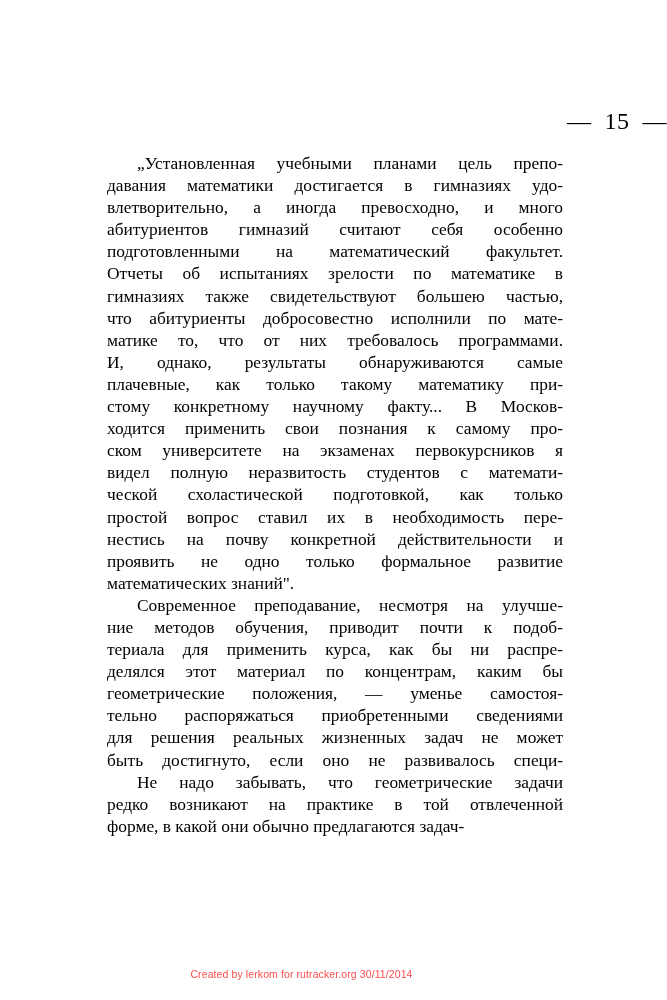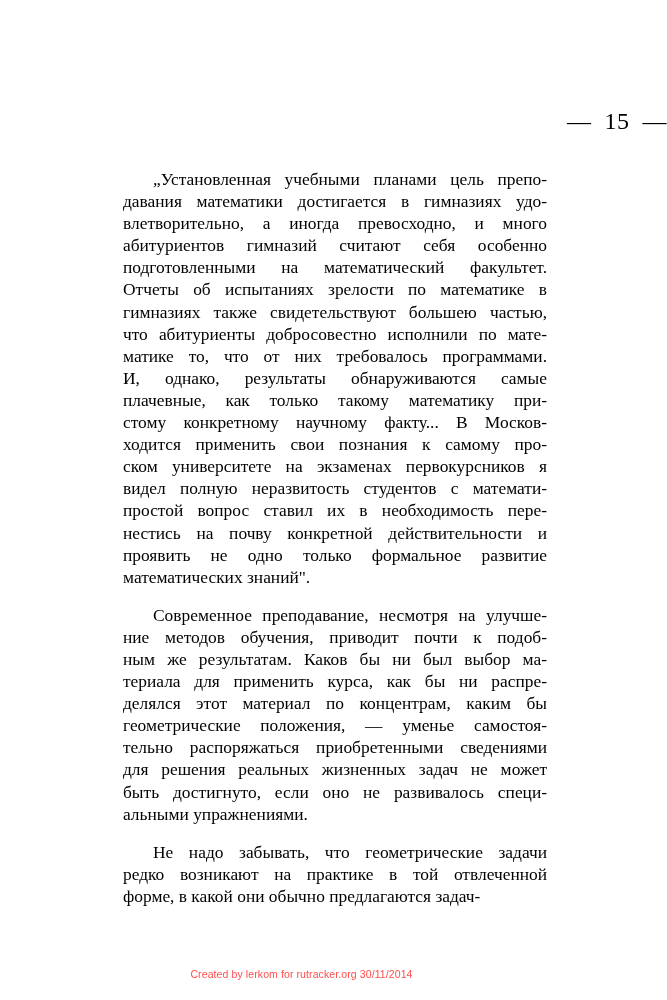--- a/index.html
+++ b/index.html
@@ -38,21 +38,21 @@
 
   
   .textblock {
     position: absolute;
     top: 152px;
     left: 107px;
     width: 456px;
   }
 
   .para {
-    margin: 16px;
+    margin: 0;
   }
 
   
   .line {
     display: block;
     font-size: 17.4px;
     line-height: 22.1px;
     text-align: justify;
     text-align-last: justify;
     white-space: pre;
@@ -97,36 +97,35 @@
         <span class="line">Отчеты об испытаниях зрелости по математике в</span>
         <span class="line">гимназиях также свидетельствуют большею частью,</span>
         <span class="line">что абитуриенты добросовестно исполнили по мате-</span>
         <span class="line">матике то, что от них требовалось программами.</span>
         <span class="line">И, однако, результаты обнаруживаются самые</span>
         <span class="line">плачевные, как только такому математику при-</span>
         <span class="line">стому конкретному научному факту... В Москов-</span>
         <span class="line">ходится применить свои познания к самому про-</span>
         <span class="line">ском университете на экзаменах первокурсников я</span>
         <span class="line">видел полную неразвитость студентов с математи-</span>
+        <span class="line">ческой схоластической подготовкой, как только</span>
         <span class="line">простой вопрос ставил их в необходимость пере-</span>
         <span class="line">нестись на почву конкретной действительности и</span>
         <span class="line">проявить не одно только формальное развитие</span>
         <span class="line flush">математических знаний".</span>
       </p>
       <p class="para">
         <span class="line indent">Современное преподавание, несмотря на улучше-</span>
         <span class="line">ние методов обучения, приводит почти к подоб-</span>
-        <span class="line">ным же результатам. Каков бы ни был выбор ма-</span>
         <span class="line">териала для применить курса, как бы ни распре-</span>
         <span class="line">делялся этот материал по концентрам, каким бы</span>
         <span class="line">геометрические положения, — уменье самостоя-</span>
         <span class="line">тельно распоряжаться приобретенными сведениями</span>
         <span class="line">для решения реальных жизненных задач не может</span>
         <span class="line">быть достигнуто, если оно не развивалось специ-</span>
-        <span class="line flush">альными упражнениями.</span>
       </p>
       <p class="para">
         <span class="line indent">Не надо забывать, что геометрические задачи</span>
         <span class="line">редко возникают на практике в той отвлеченной</span>
         <span class="line flush">форме, в какой они обычно предлагаются задач-</span>
       </p>
     </div>
 
   <div class="watermark" style="color: rgb(255, 77, 77);">Created by lerkom for rutracker.org 30/11/2014</div>
 

